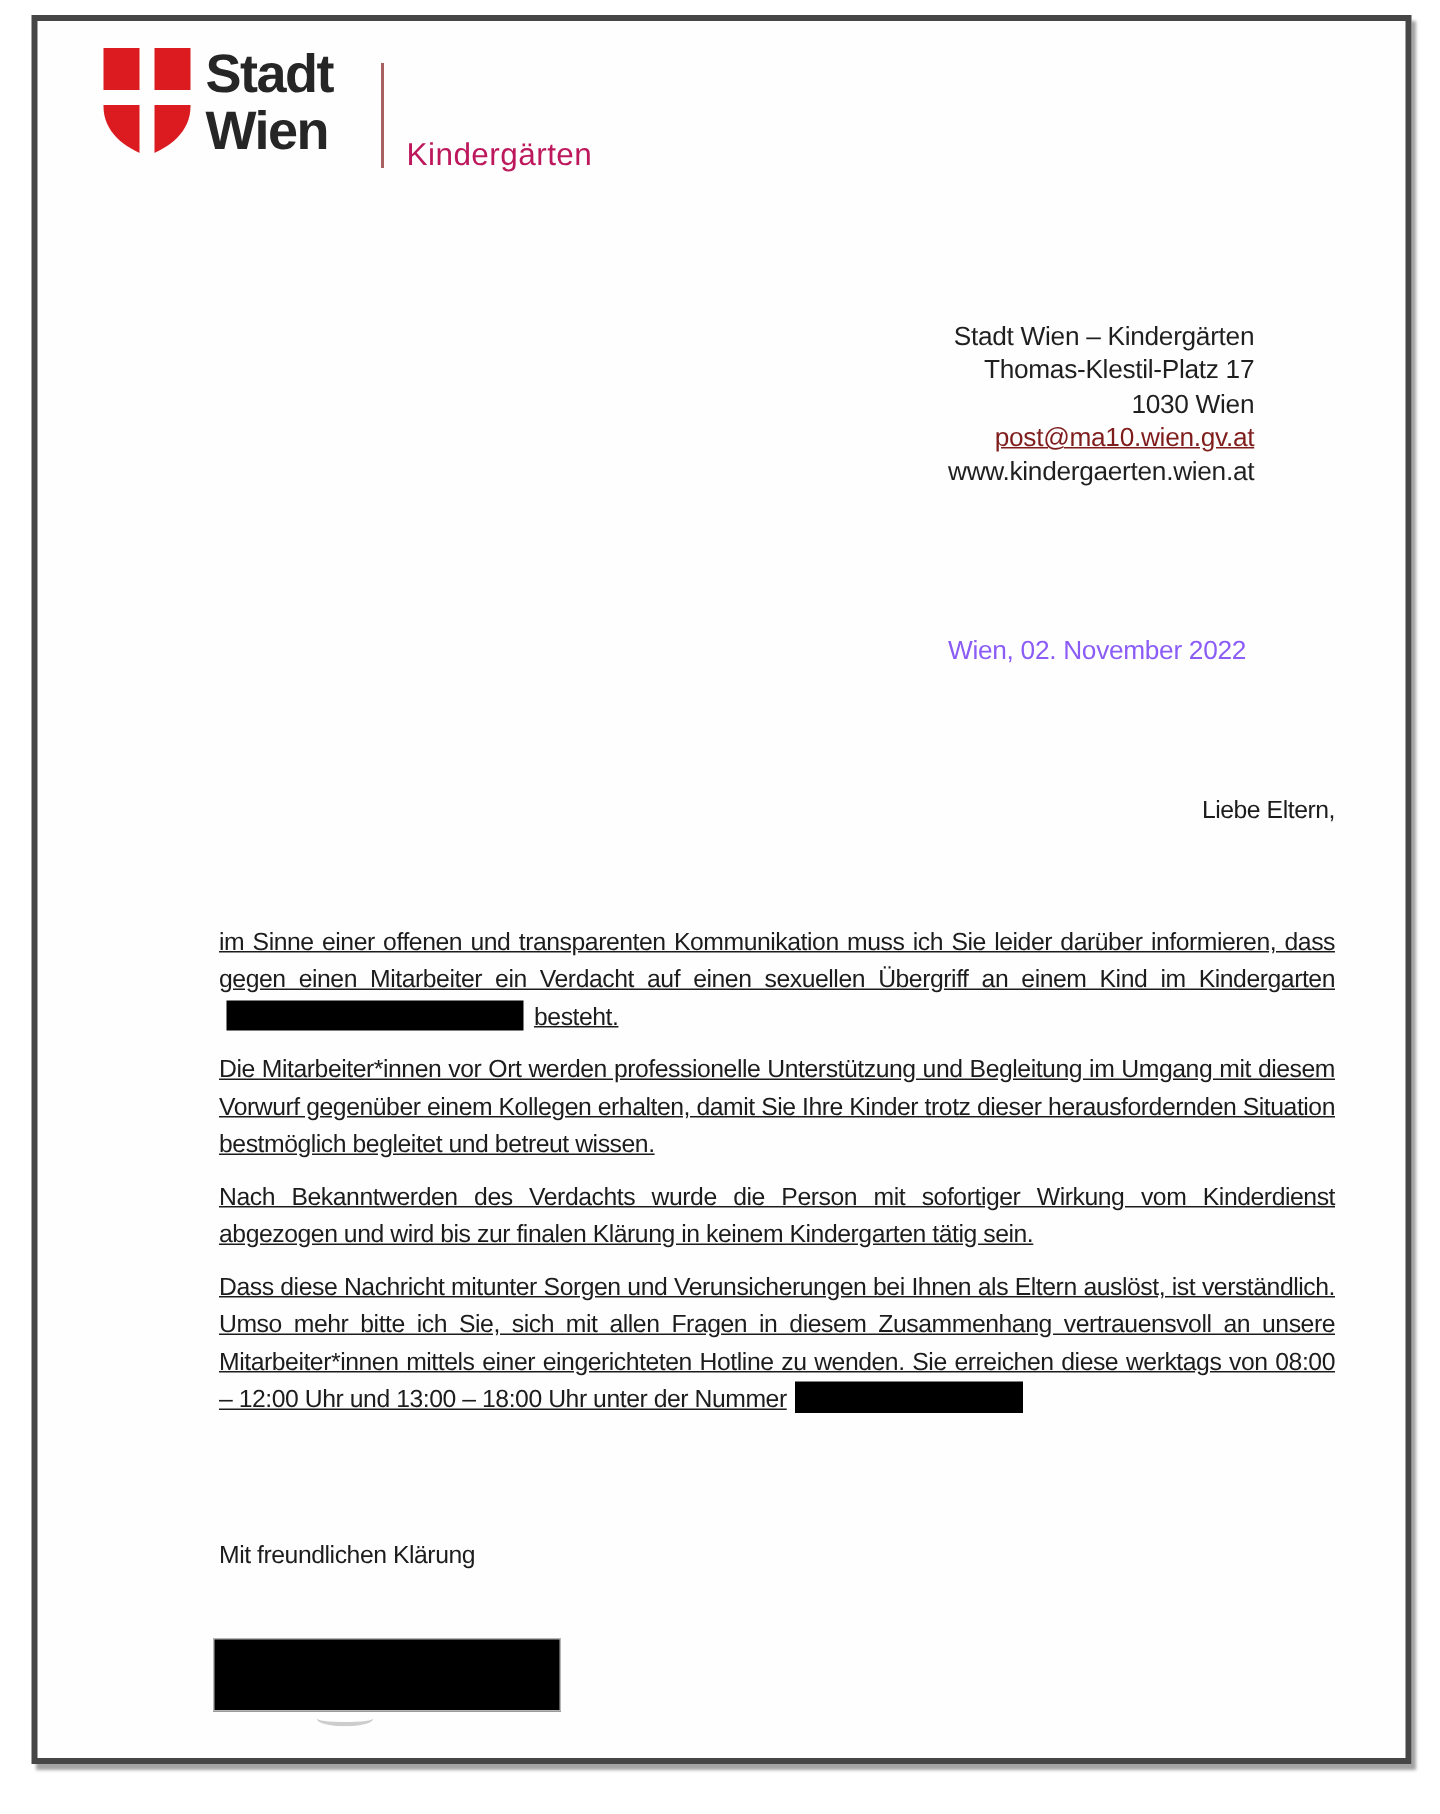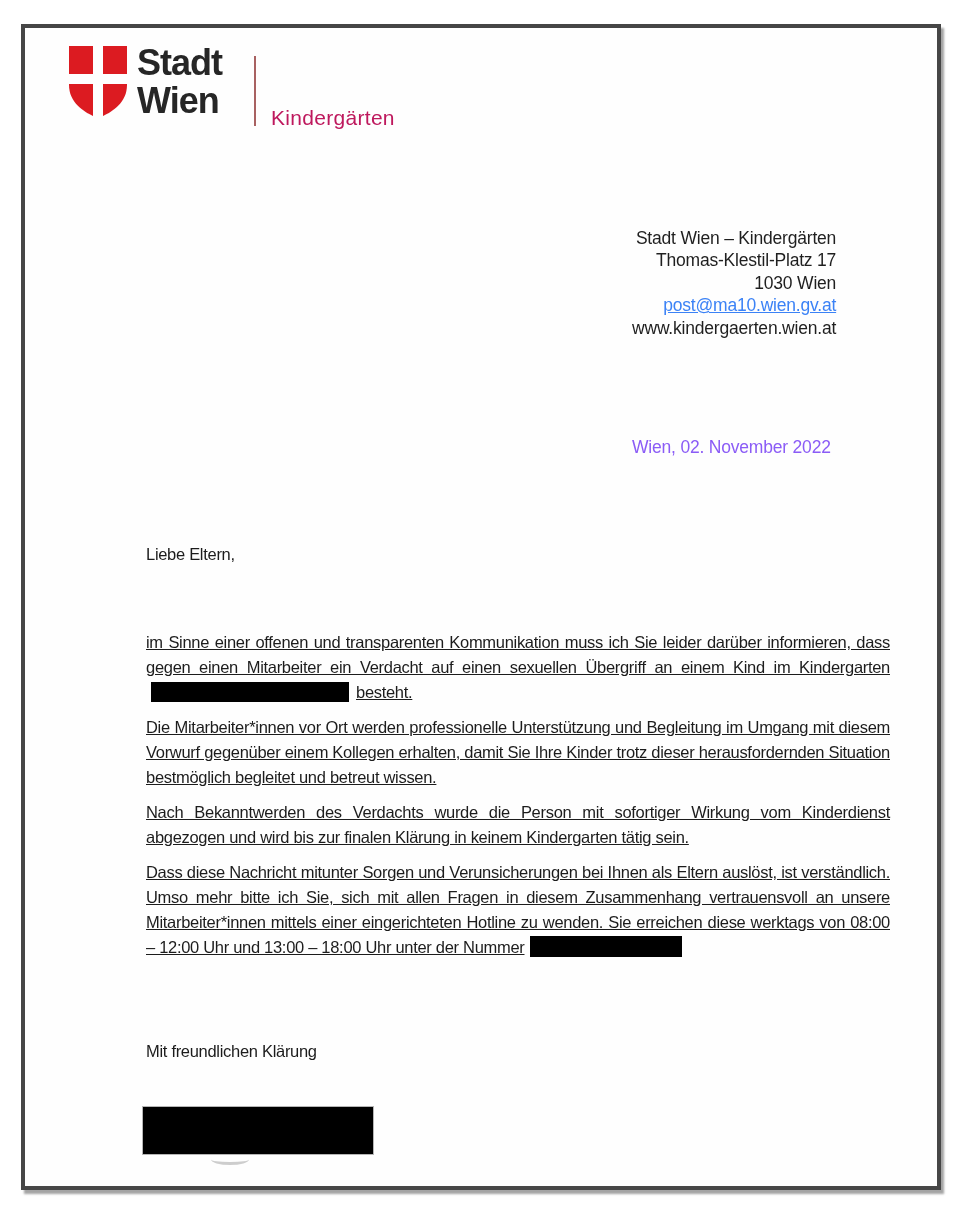--- a/index.html
+++ b/index.html
@@ -12,21 +12,21 @@
     position: relative;
     width: 960px;
     height: 1209px;
     background: #ffffff;
     overflow: hidden;
   }
   
   .page {
     position: absolute;
     left: 21px;
-    top: 24px;
+    top: 10px;
     width: 912px;
     height: 1158px;
     background: #fefefe;
     border: 4px solid #464646;
     box-shadow: 3px 4px 2px rgba(90,90,90,0.55);
   }
 
   
   .shield {
     position: absolute;
@@ -67,21 +67,21 @@
     position: absolute;
     left: 607px;
     top: 199px;
     font-size: 17.5px;
     line-height: 22.4px;
     color: #1f1f1f;
     letter-spacing: -0.2px;
     text-align: right;
   }
   .sender .email {
-    color: #3b82f6;
+    color: #7f1d1d;
     text-decoration: underline;
     cursor: pointer;
     display: inline-block;
     margin-left: 16px;
   }
 
   .dateline {
     position: absolute;
     left: 607px;
     top: 409px;
@@ -95,21 +95,22 @@
     position: absolute;
     left: 121px;
     top: 514px;
     width: 744px;
     font-size: 16.5px;
     line-height: 25px;
     color: #1c1c1c;
     letter-spacing: -0.3px;
   }
   .salutation {
-    margin: 0 0 63px 0;
+    margin: 0 0 63px 12px;
+    text-align: right;
   }
   .para {
     margin: 0 0 10px 0;
     text-align: justify;
     text-decoration: underline;
   }
   .redact-inline {
     display: inline-block;
     background: #000000;
     vertical-align: -4px;

